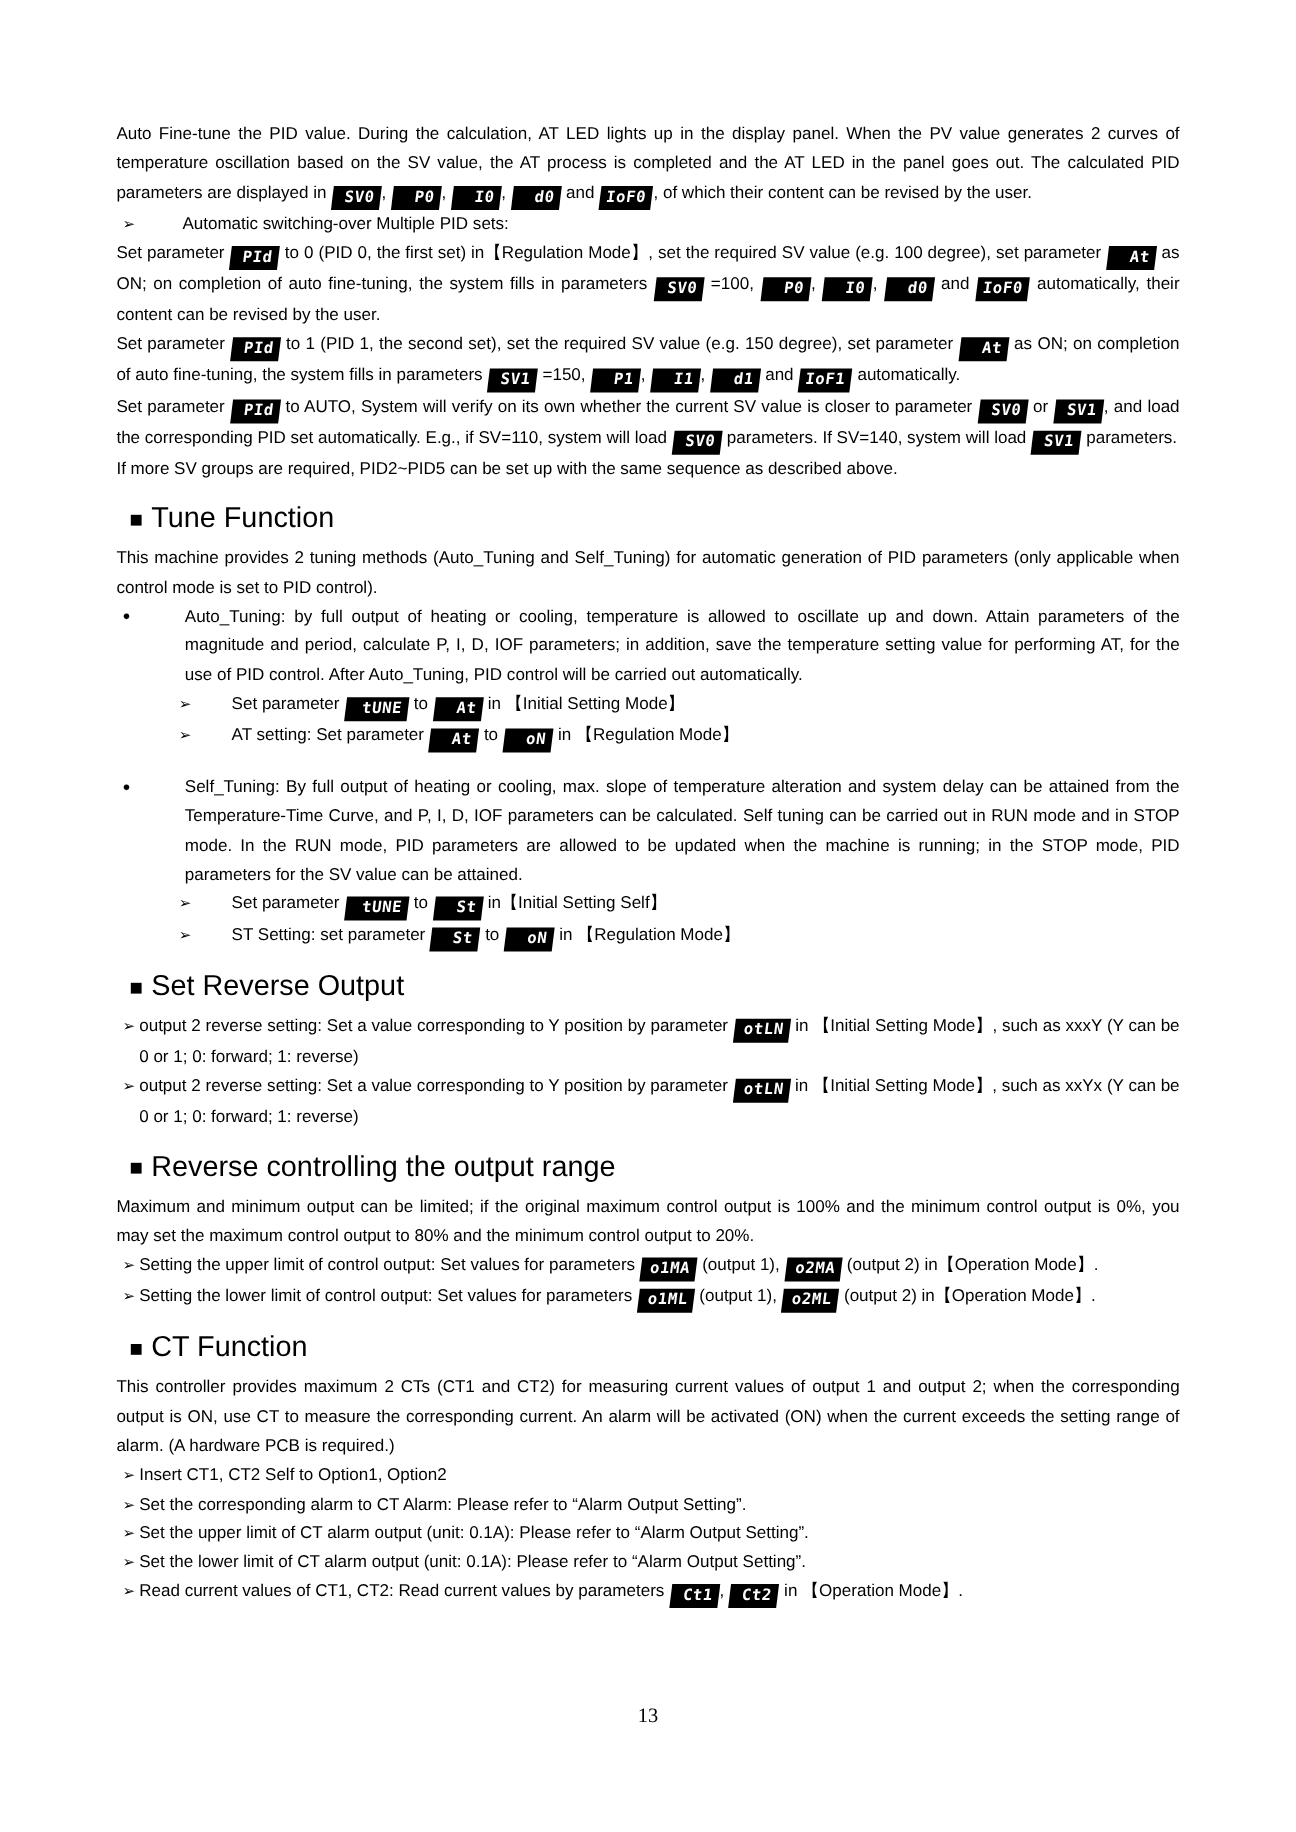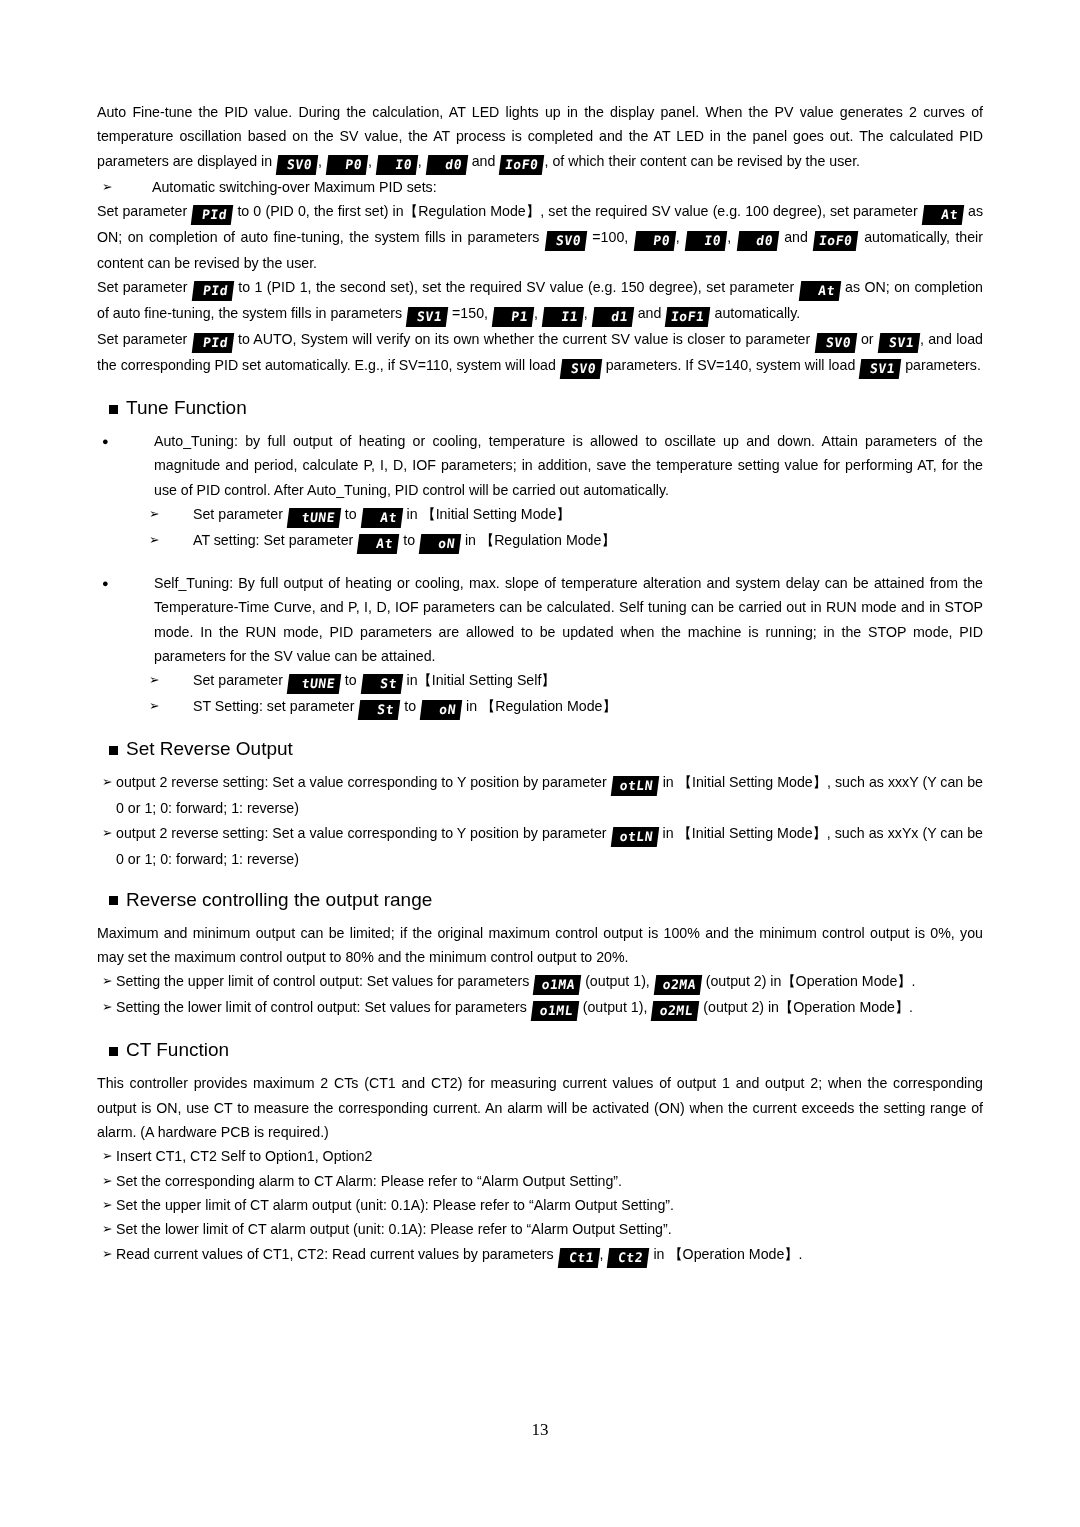--- a/index.html
+++ b/index.html
@@ -27,21 +27,21 @@
     font-size: 14.2px;
     line-height: 24.3px;
     text-align: justify;
     text-justify: inter-word;
     margin: 0;
   }
   p.para { margin: 0 0 0 0; }
 
   
   h2.section {
-    font-size: 19px;
+    font-size: 24px;
     font-weight: 400;
     line-height: 26px;
     margin: 16px 0 8px 12px;
     display: flex;
     align-items: center;
     gap: 8px;
   }
   h2.section .sq {
     width: 9px; height: 9px;
     background: #000;
@@ -128,35 +128,37 @@
 </style>
 </head>
 <body>
 
 <div class="page">
 
   <p class="para body-text"><span>Auto Fine-tune the PID value. During the calculation, AT LED lights up in the display panel. When the PV value generates 2 curves of temperature oscillation based on the SV value, the AT process is completed and the AT LED in the panel goes out. The calculated PID parameters are displayed in </span><span class="led">SV0</span><span>, </span><span class="led">P0</span><span>, </span><span class="led">I0</span><span>, </span><span class="led">d0</span><span> and </span><span class="led">IoF0</span><span>, of which their content can be revised by the user.</span></p>
 
   <div class="arrow-row ind-a">
     <span class="mark">➢</span>
-    <span class="txt"><span class="gap"></span><span>Automatic switching-over Maximum PID sets:</span></span>
+    <span class="txt"><span class="gap"></span><span>Automatic switching-over Multiple PID sets:</span></span>
   </div>
 
   <p class="para body-text"><span>Set parameter </span><span class="led">PId</span><span> to 0 (PID 0, the first set) in【Regulation Mode】, set the required SV value (e.g. 100 degree), set parameter </span><span class="led">At</span><span> as ON; on completion of auto fine-tuning, the system fills in parameters </span><span class="led">SV0</span><span> =100, </span><span class="led">P0</span><span>, </span><span class="led">I0</span><span>, </span><span class="led">d0</span><span> and </span><span class="led">IoF0</span><span> automatically, their content can be revised by the user.</span></p>
 
   <p class="para body-text"><span>Set parameter </span><span class="led">PId</span><span> to 1 (PID 1, the second set), set the required SV value (e.g. 150 degree), set parameter </span><span class="led">At</span><span> as ON; on completion of auto fine-tuning, the system fills in parameters </span><span class="led">SV1</span><span> =150, </span><span class="led">P1</span><span>, </span><span class="led">I1</span><span>, </span><span class="led">d1</span><span> and </span><span class="led">IoF1</span><span> automatically.</span></p>
 
   <p class="para body-text"><span>Set parameter </span><span class="led">PId</span><span> to AUTO, System will verify on its own whether the current SV value is closer to parameter </span><span class="led">SV0</span><span> or </span><span class="led">SV1</span><span>, and load the corresponding PID set automatically. E.g., if SV=110, system will load </span><span class="led">SV0</span><span> parameters. If SV=140, system will load </span><span class="led">SV1</span><span> parameters.</span></p>
 
+  <p class="para body-text">If more SV groups are required, PID2~PID5 can be set up with the same sequence as described above.</p>
 
   <h2 class="section">
     <span class="sq"></span>
     <span>Tune Function</span>
   </h2>
 
+  <p class="para body-text">This machine provides 2 tuning methods (Auto_Tuning and Self_Tuning) for automatic generation of PID parameters (only applicable when control mode is set to PID control).</p>
 
   <div class="dot-row">
     <span class="mark">●</span>
     <span class="txt">Auto_Tuning: by full output of heating or cooling, temperature is allowed to oscillate up and down. Attain parameters of the magnitude and period, calculate P, I, D, IOF parameters; in addition, save the temperature setting value for performing AT, for the use of PID control. After Auto_Tuning, PID control will be carried out automatically.</span>
   </div>
 
   <div class="arrow-row ind-b">
     <span class="mark">➢</span>
     <span class="txt"><span class="gap"></span><span>Set parameter </span><span class="led wide">tUNE</span><span> to </span><span class="led">At</span><span> in 【Initial Setting Mode】</span></span>
   </div>

